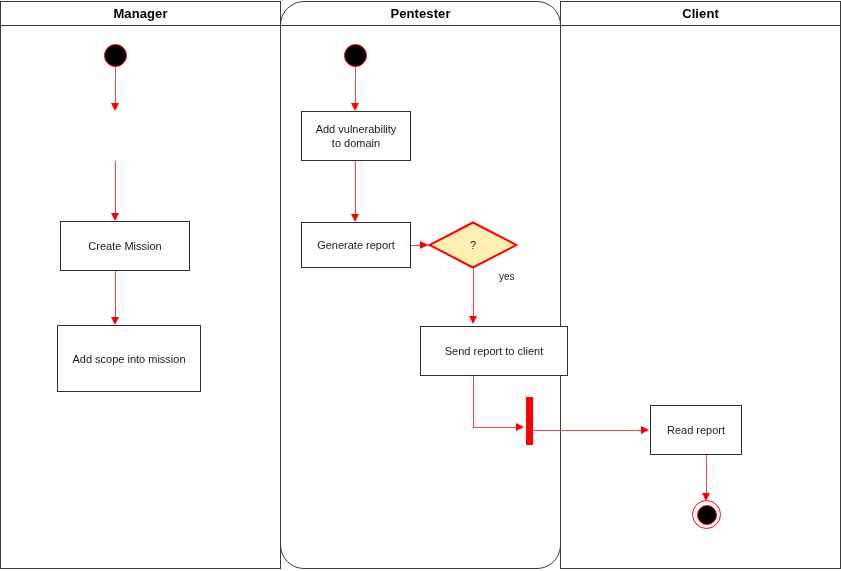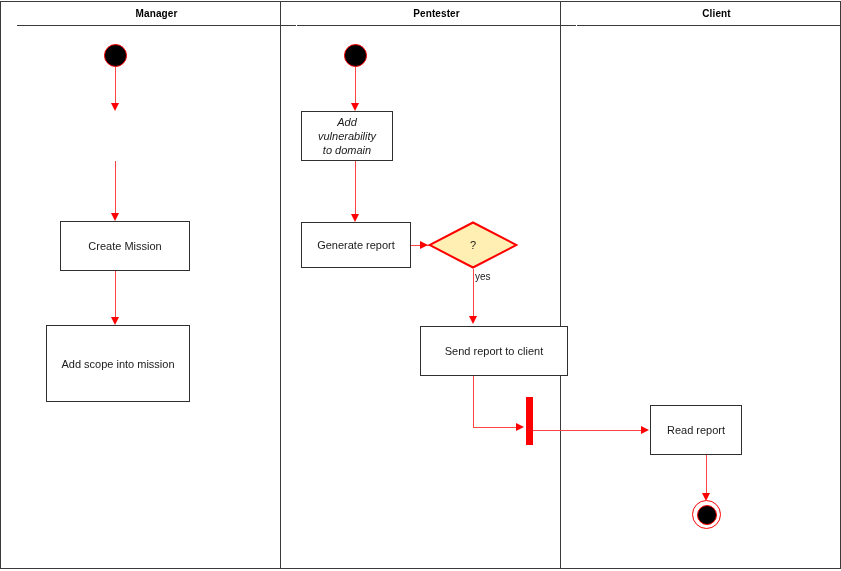--- a/index.html
+++ b/index.html
@@ -20,30 +20,30 @@
   .lane {
     position: absolute;
     top: 1px;
     height: 568px;
     box-sizing: border-box;
     border: 1.5px solid #3a3a3a;
     background: transparent;
   }
   .lane-header {
     position: absolute;
-    left: 16px;
+    left: 0;
     top: 0;
     width: 100%;
     height: 24px;
     box-sizing: border-box;
     border-bottom: 1.5px solid #3a3a3a;
     display: flex;
     align-items: center;
     justify-content: center;
-    font-size: 10px;
+    font-size: 13px;
     font-weight: bold;
     color: #000000;
     letter-spacing: .1px;
   }
   
   .node {
     position: absolute;
     box-sizing: border-box;
     border: 1.4px solid #2f2f2f;
     background: #ffffff;
@@ -127,34 +127,35 @@
   .arrow-right {
     border-top: 4.5px solid transparent;
     border-bottom: 4.5px solid transparent;
     border-left: 8px solid #ff0000;
   }
   .edge-label {
     position: absolute;
     font-size: 10px;
     color: #1a1a1a;
     white-space: nowrap;
+    margin-left: 24px;
   }
 </style>
 </head>
 <body>
 
 <div id="canvas">
 
   <div class="lane" style="left:0px; width:281px;">
     <div class="lane-header">
       <span>Manager</span>
     </div>
   </div>
 
-  <div class="lane" style="left:280px; width:281px;">
+  <div class="lane" style="left:280px; width:281px;border-radius:24px;">
     <div class="lane-header">
       <span>Pentester</span>
     </div>
   </div>
 
   <div class="lane" style="left:560px; width:281px;">
     <div class="lane-header">
       <span>Client</span>
     </div>
   </div>
@@ -168,30 +169,30 @@
   <div class="edge-v" style="left:115px; top:161px; height:53px;"></div>
   <div class="arrow-down" style="left:111px; top:213px;"></div>
 
   <div class="node" style="left:60px; top:221px; width:130px; height:50px;">
     <span>Create Mission</span>
   </div>
 
   <div class="edge-v" style="left:115px; top:271px; height:47px;"></div>
   <div class="arrow-down" style="left:111px; top:317px;"></div>
 
-  <div class="node" style="left:46px; top:325px; width:144px; height:77px;">
+  <div class="node" style="left:57px; top:325px; width:144px; height:67px;">
     <span>Add scope into mission</span>
   </div>
 
   <div class="initial-node" style="left:344px; top:44px; width:23px; height:23px;"></div>
 
   <div class="edge-v" style="left:355px; top:67px; height:38px;"></div>
   <div class="arrow-down" style="left:351px; top:103px;"></div>
 
-  <div class="node" style="left:301px; top:111px; width:92px; height:50px;font-style:italic;">
+  <div class="node" style="left:301px; top:111px; width:110px; height:50px;">
     <span style="display:block;">
       <span style="display:block;">Add vulnerability</span>
       <span style="display:block;">to domain</span>
     </span>
   </div>
 
   <div class="edge-v" style="left:355px; top:161px; height:54px;"></div>
   <div class="arrow-down" style="left:351px; top:214px;"></div>
 
   <div class="node" style="left:301px; top:222px; width:110px; height:46px;">

